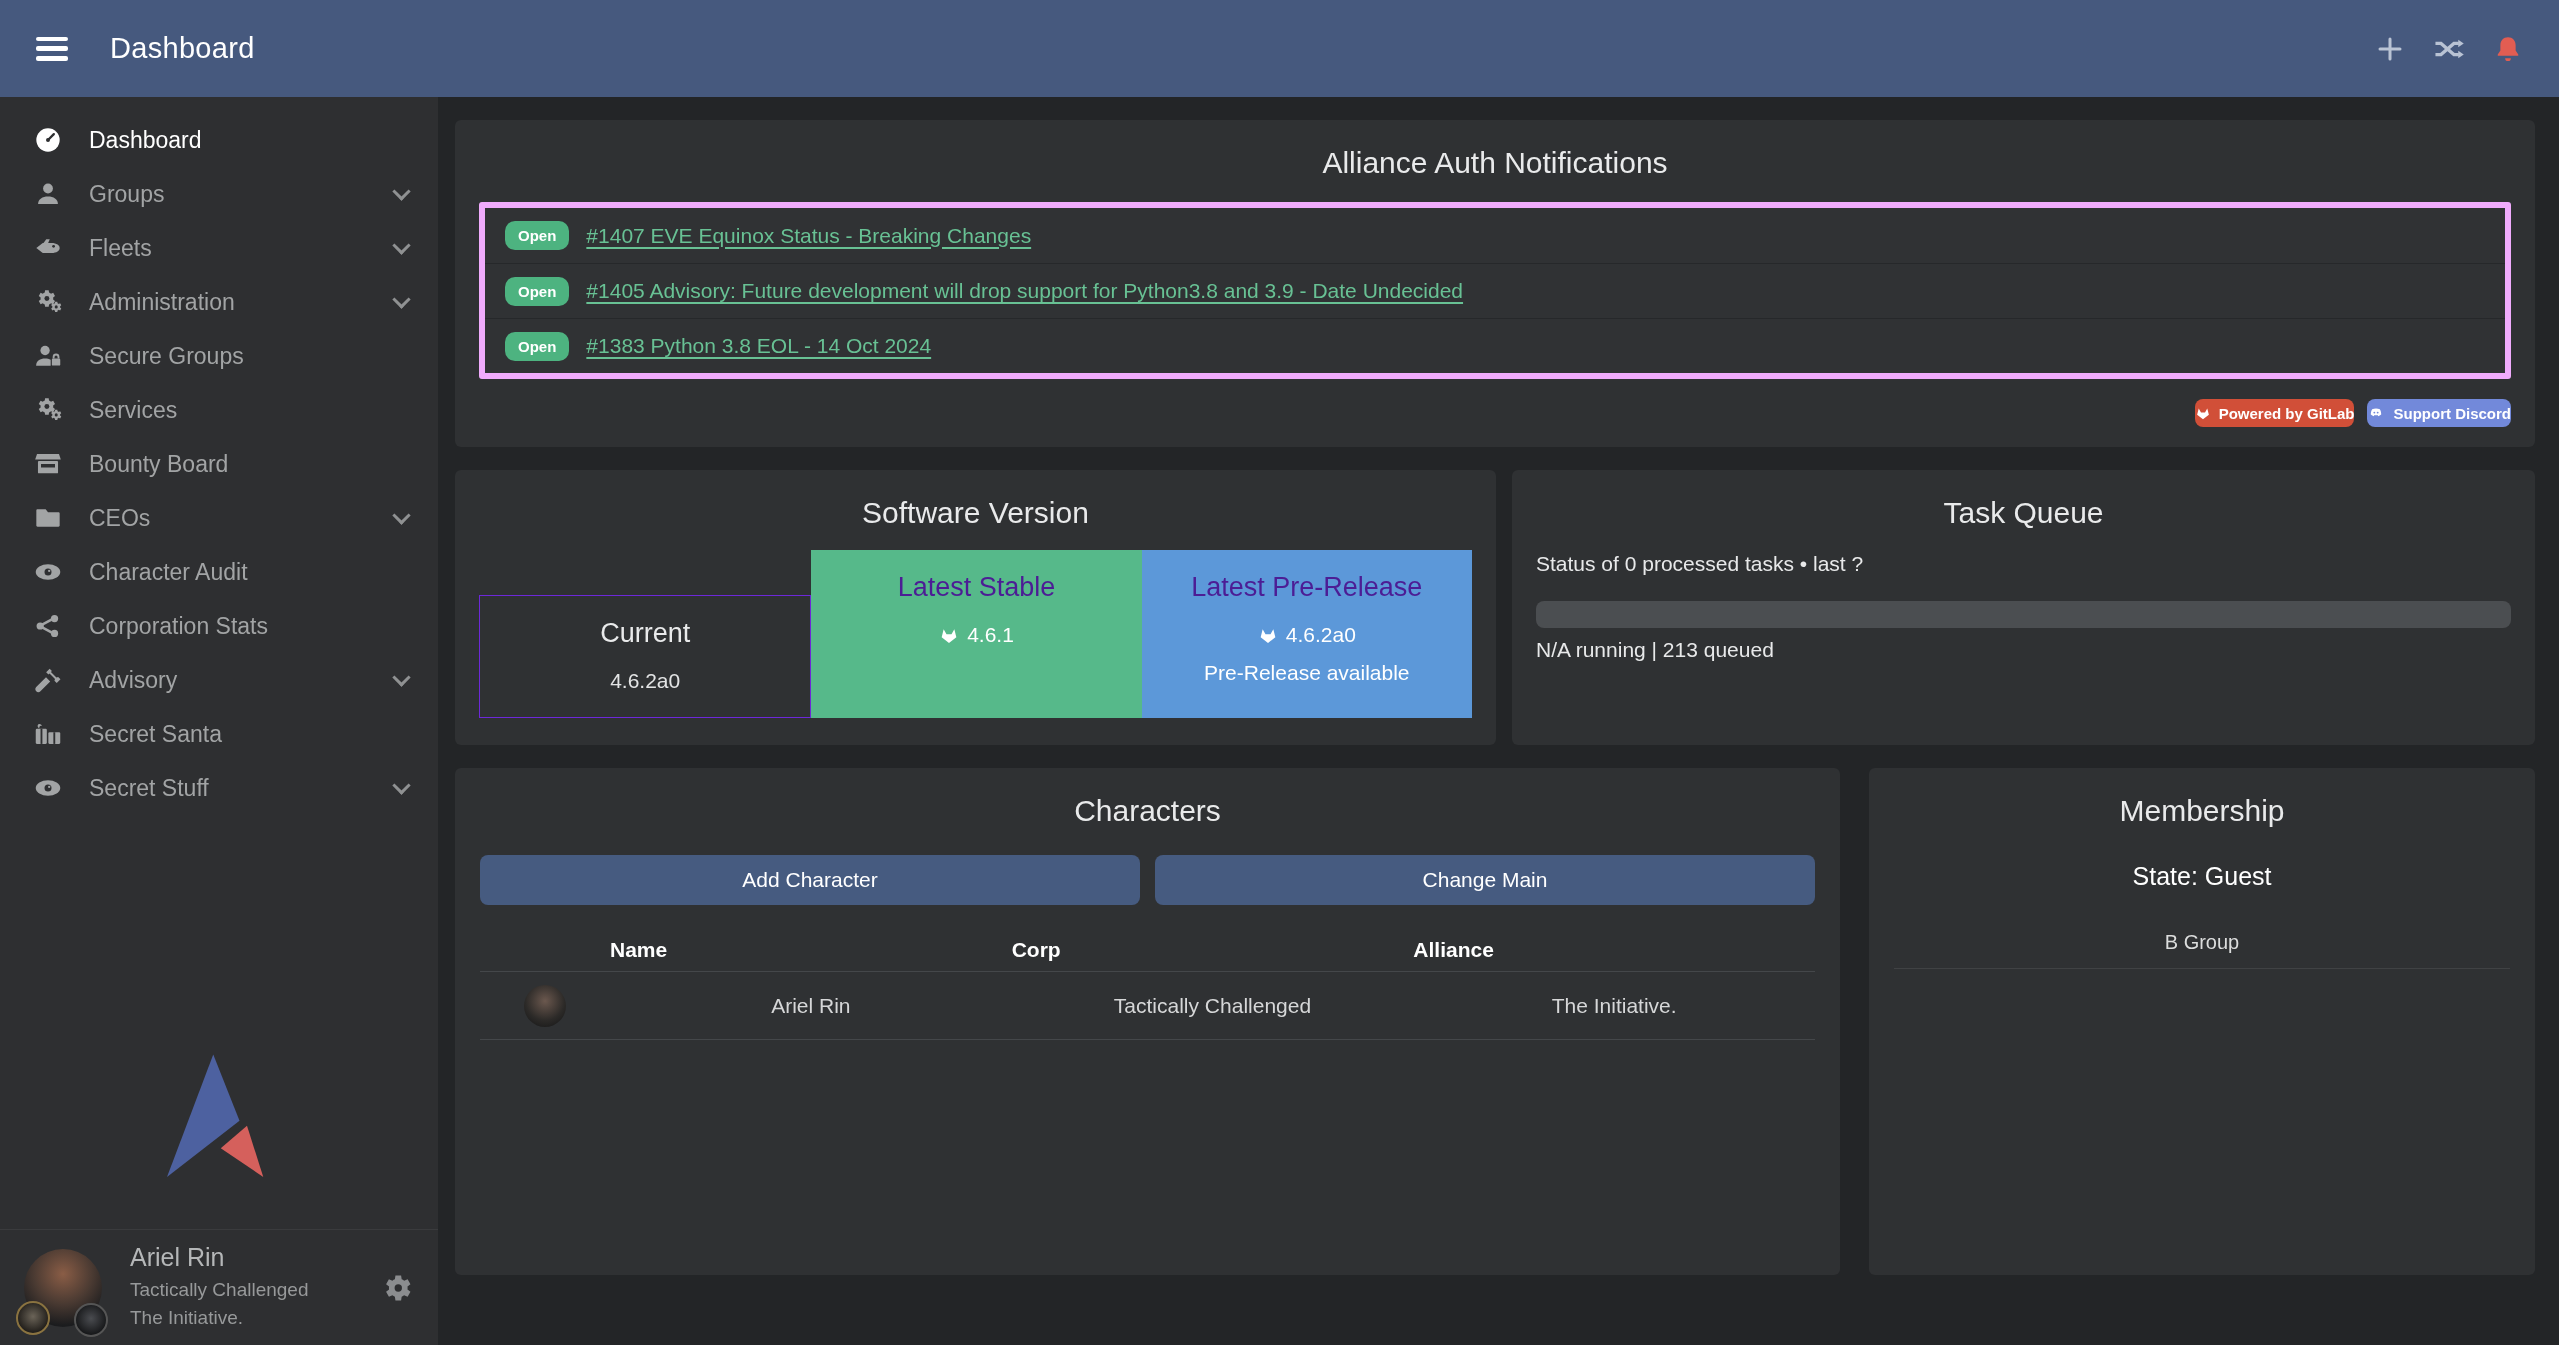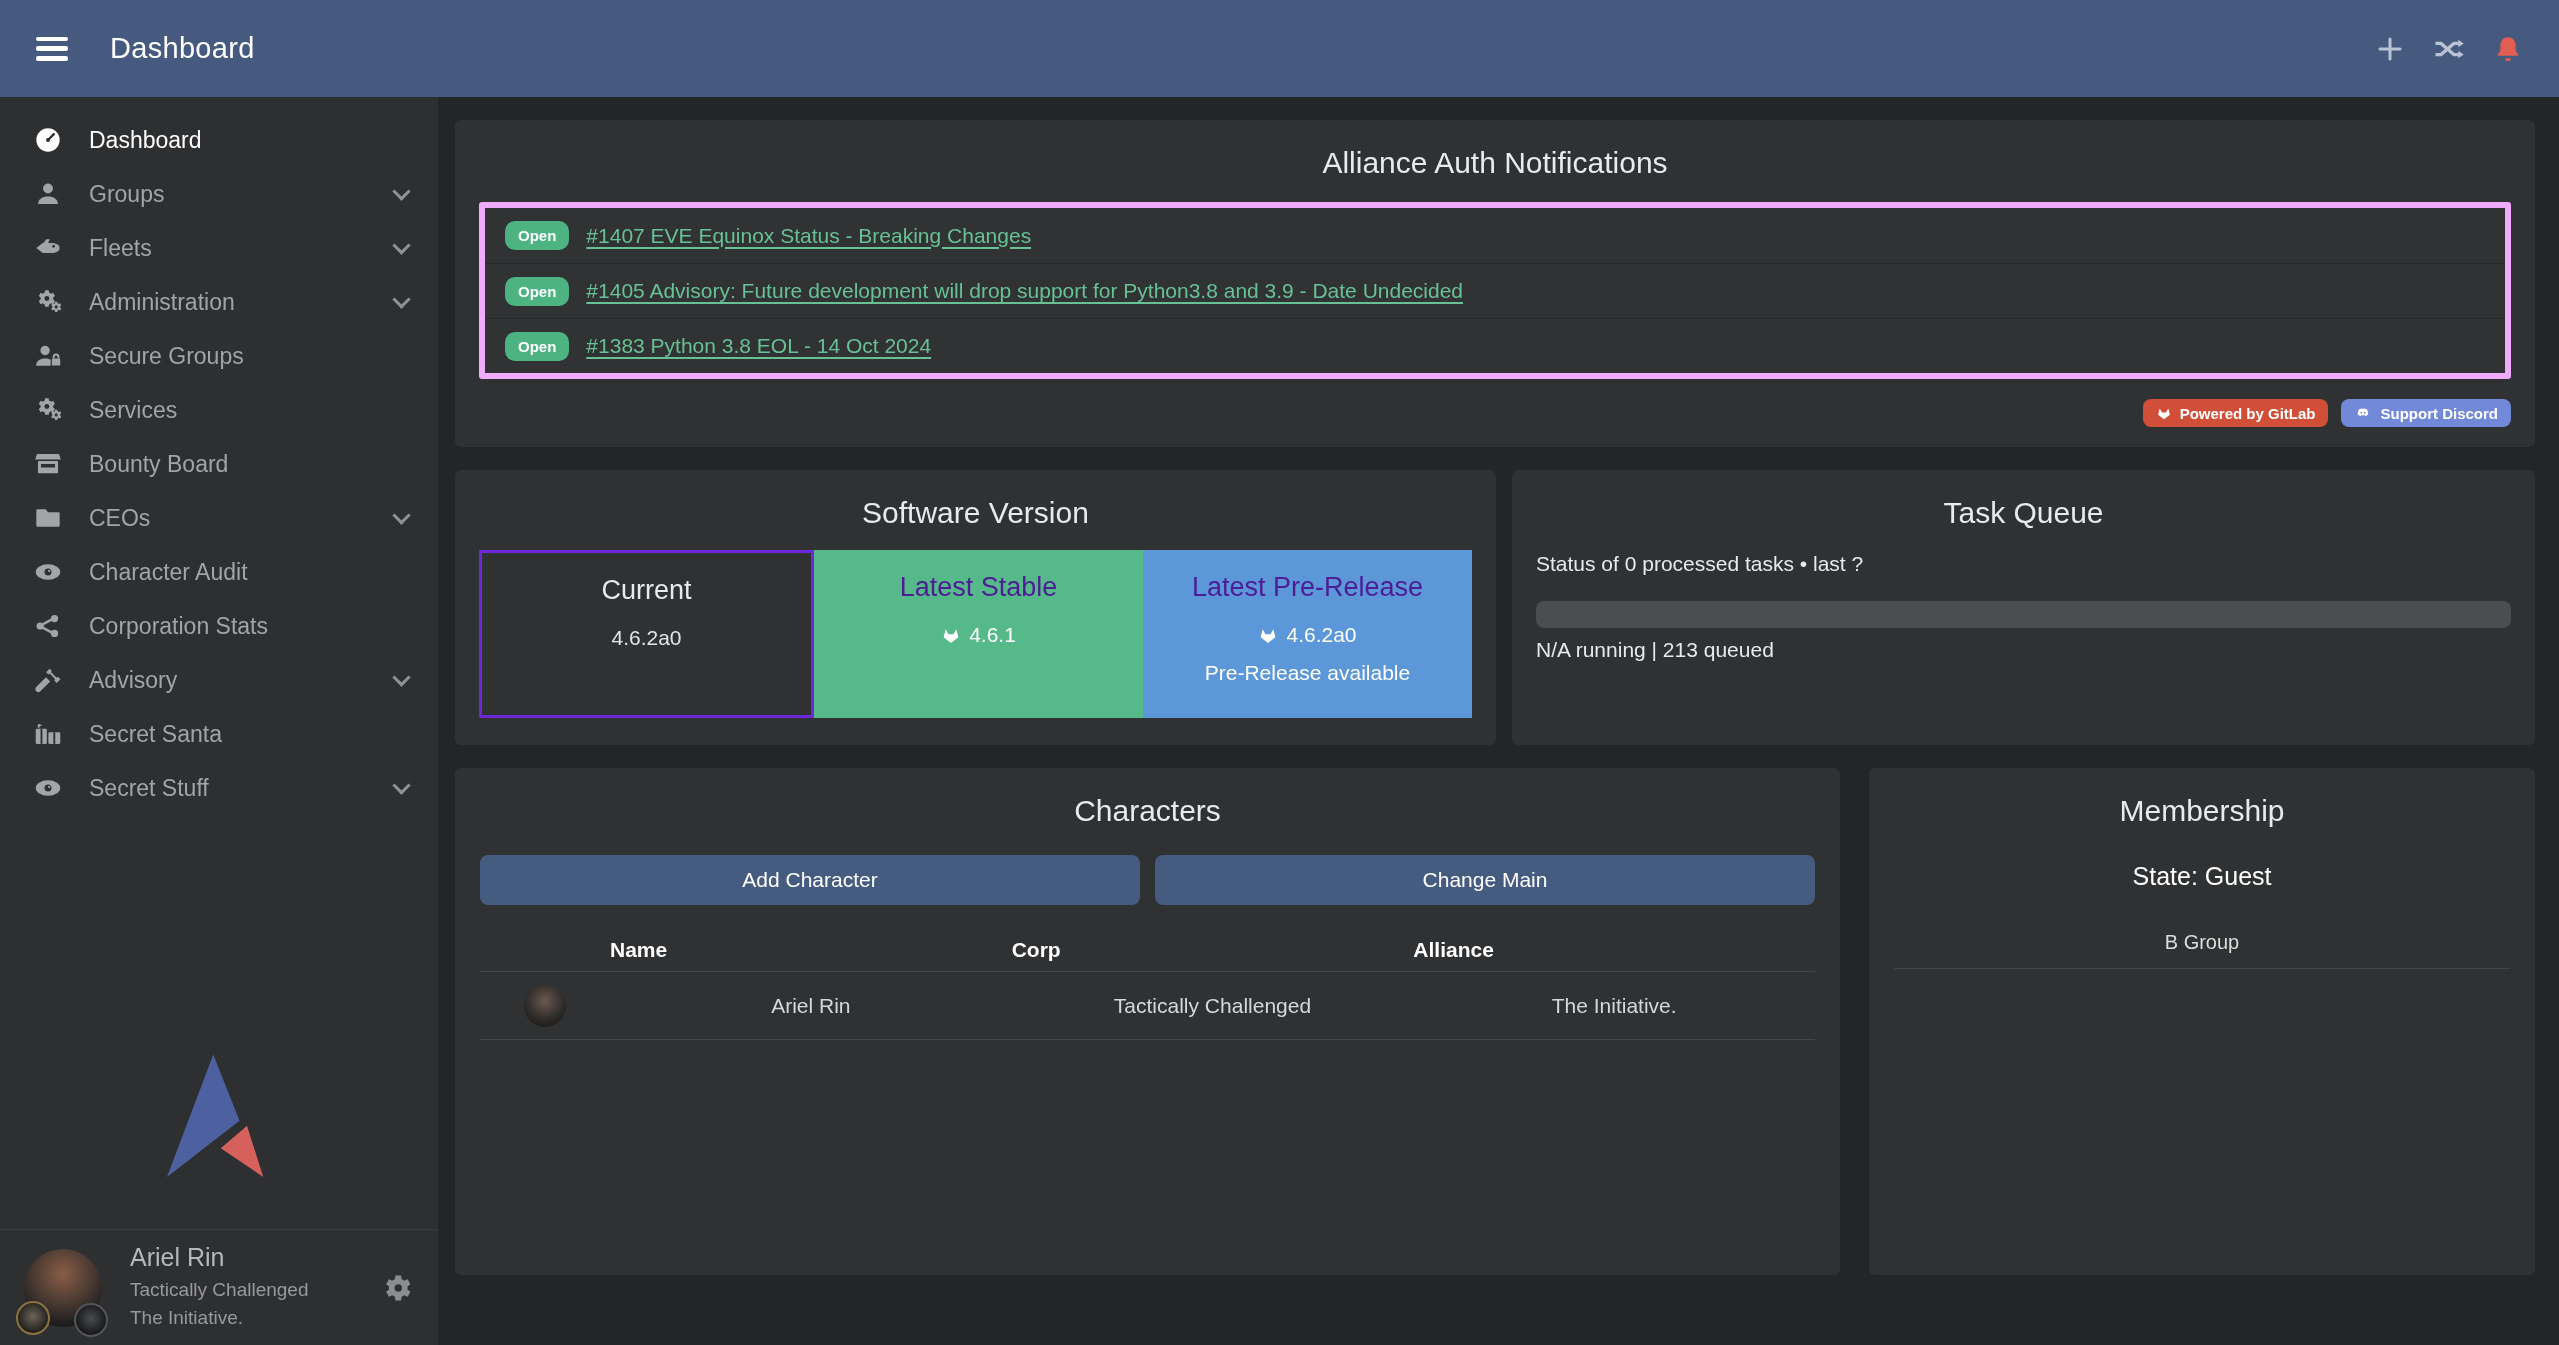--- a/index.html
+++ b/index.html
@@ -45,29 +45,29 @@
 
   
   .p-notif { left:455px; top:120px; width:2080px; height:327px; }
   .notif-list { margin:22px 24px 0; border:6px solid #f0abfc; border-radius:3px; }
   .notif-row { display:flex; align-items:center; height:55px; padding:0 20px; background:#303234; border-top:1px solid #26282a; }
   .notif-row:first-child { border-top:none; }
   .badge-open { background:#4db380; color:#fff; font-size:15px; font-weight:bold; padding:6px 13px; border-radius:10px; margin-right:17px; }
   .notif-link { color:#68c194; font-size:21px; text-decoration:underline; text-underline-offset:4px; cursor:pointer; }
   .footer-badges { position:absolute; right:24px; bottom:20px; display:flex; gap:13px; }
   .fbadge { height:28px; border-radius:8px; color:#fff; font-size:15px; font-weight:bold;
-            display:flex; align-items:center; gap:8px; padding:0 13px; cursor:pointer; }
+            display:flex; align-items:center; gap:8px; padding:0 0; cursor:pointer; }
   .fbadge.gitlab { background:#d14f38; }
   .fbadge.discord { background:#7289da; }
 
   
   .p-soft { left:455px; top:470px; width:1041px; height:275px; }
   .sv-box { position:absolute; left:24px; right:24px; top:80px; height:168px; display:flex; }
   .sv-col { flex:1; text-align:center; padding-top:22px; }
-  .sv-col.dark { border:3px solid #6d28d9; }
+  .sv-col.dark { border:1px solid #6d28d9;margin-top:45px; }
   .sv-col.green { background:#56b98a; }
   .sv-col.blue { background:#5c98d9; }
   .sv-label { font-size:27px; color:#4c1d95; font-weight:500; }
   .sv-col.dark .sv-label { color:#e9eaeb; }
   .sv-version { margin-top:20px; font-size:21px; color:#fff; display:flex; justify-content:center; align-items:center; gap:8px; }
   .sv-col.dark .sv-version { color:#e3e4e5; }
   .sv-note { margin-top:14px; font-size:21px; color:#fff; }
 
   
   .p-task { left:1512px; top:470px; width:1023px; height:275px; }

